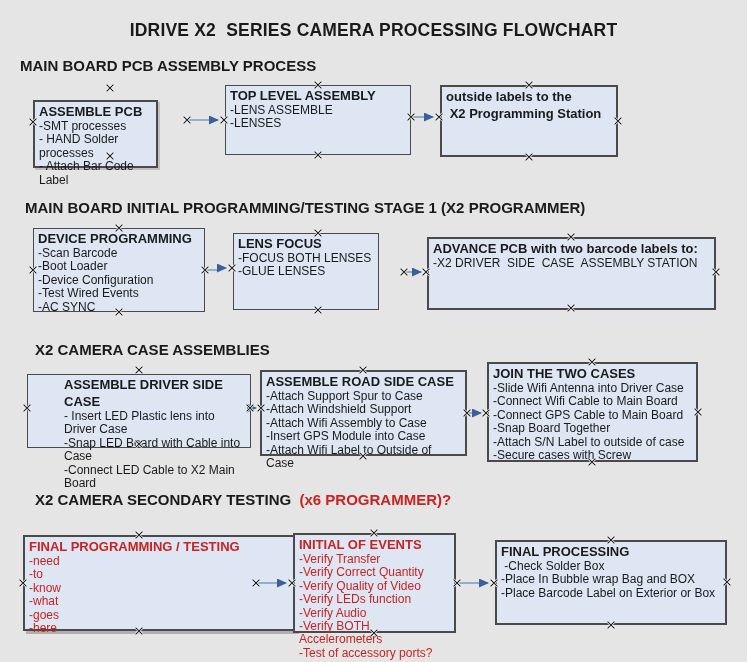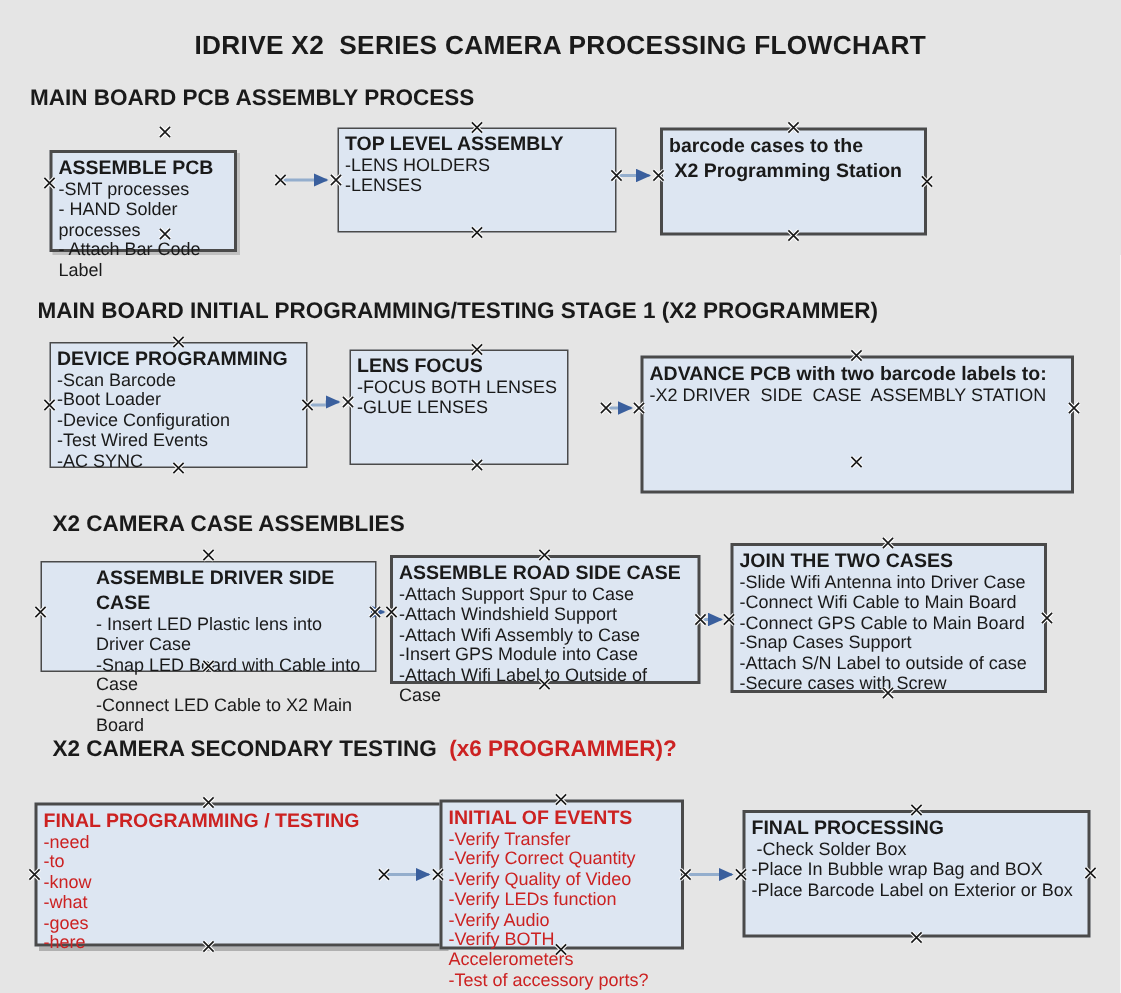--- a/index.html
+++ b/index.html
@@ -38,47 +38,47 @@
 
   <div class="box shadow-sm" style="left:33px;top:88px;width:125px;height:68px;margin-top:12px;">
     <div class="box-title">ASSEMBLE PCB</div>
     <div class="box-item">-SMT processes</div>
     <div class="box-item">- HAND Solder processes</div>
     <div class="box-item">- Attach Bar Code Label</div>
   </div>
 
   <div class="box thin" style="left:225px;top:85px;width:186px;height:70px;">
     <div class="box-title">TOP LEVEL ASSEMBLY</div>
-    <div class="box-item">-LENS HOLDERS</div>
+    <div class="box-item">-LENS ASSEMBLE</div>
     <div class="box-item">-LENSES</div>
   </div>
 
   <div class="box" style="left:440px;top:85px;width:178px;height:72px;">
-    <div class="box-title">barcode cases to the</div>
+    <div class="box-title">outside labels to the</div>
     <div class="box-title"> X2 Programming Station</div>
   </div>
 
   <div class="sec-header" style="left:25px;top:199px;">MAIN BOARD INITIAL PROGRAMMING/TESTING STAGE 1 (X2 PROGRAMMER)</div>
 
   <div class="box thin" style="left:33px;top:228px;width:172px;height:84px;">
     <div class="box-title">DEVICE PROGRAMMING</div>
     <div class="box-item">-Scan Barcode</div>
     <div class="box-item">-Boot Loader</div>
     <div class="box-item">-Device Configuration</div>
     <div class="box-item">-Test Wired Events</div>
     <div class="box-item">-AC SYNC</div>
   </div>
 
   <div class="box thin" style="left:233px;top:233px;width:146px;height:77px;">
     <div class="box-title">LENS FOCUS</div>
     <div class="box-item">-FOCUS BOTH LENSES</div>
     <div class="box-item">-GLUE LENSES</div>
   </div>
 
-  <div class="box" style="left:427px;top:237px;width:289px;height:92px;">
+  <div class="box" style="left:427px;top:237px;width:289px;height:73px;">
     <div class="box-title">ADVANCE PCB with two barcode labels to:</div>
     <div class="box-item">-X2 DRIVER  SIDE  CASE  ASSEMBLY STATION</div>
   </div>
 
   <div class="sec-header" style="left:35px;top:341px;">X2 CAMERA CASE ASSEMBLIES</div>
 
   <div class="box thin" style="left:27px;top:374px;width:224px;height:74px;padding-left:36px;">
     <div class="box-title">ASSEMBLE DRIVER SIDE CASE</div>
     <div class="box-item">- Insert LED Plastic lens into Driver Case</div>
     <div class="box-item">-Snap LED Board with Cable into Case</div>
@@ -92,21 +92,21 @@
     <div class="box-item">-Attach Wifi Assembly to Case</div>
     <div class="box-item">-Insert GPS Module into Case</div>
     <div class="box-item">-Attach Wifi Label to Outside of Case</div>
   </div>
 
   <div class="box" style="left:487px;top:362px;width:211px;height:100px;">
     <div class="box-title">JOIN THE TWO CASES</div>
     <div class="box-item">-Slide Wifi Antenna into Driver Case</div>
     <div class="box-item">-Connect Wifi Cable to Main Board</div>
     <div class="box-item">-Connect GPS Cable to Main Board</div>
-    <div class="box-item">-Snap Cases Support</div>
+    <div class="box-item">-Snap Board Together</div>
     <div class="box-item">-Attach S/N Label to outside of case</div>
     <div class="box-item">-Secure cases with Screw</div>
   </div>
 
   <div class="sec-header" style="left:35px;top:491px;text-align:center;"><span>X2 CAMERA SECONDARY TESTING</span><span class="red">  (x6 PROGRAMMER)?</span></div>
 
   <div class="box shadow red-box" style="left:23px;top:535px;width:273px;height:96px;">
     <div class="box-title">FINAL PROGRAMMING / TESTING</div>
     <div class="box-item">-need</div>
     <div class="box-item">-to</div>

